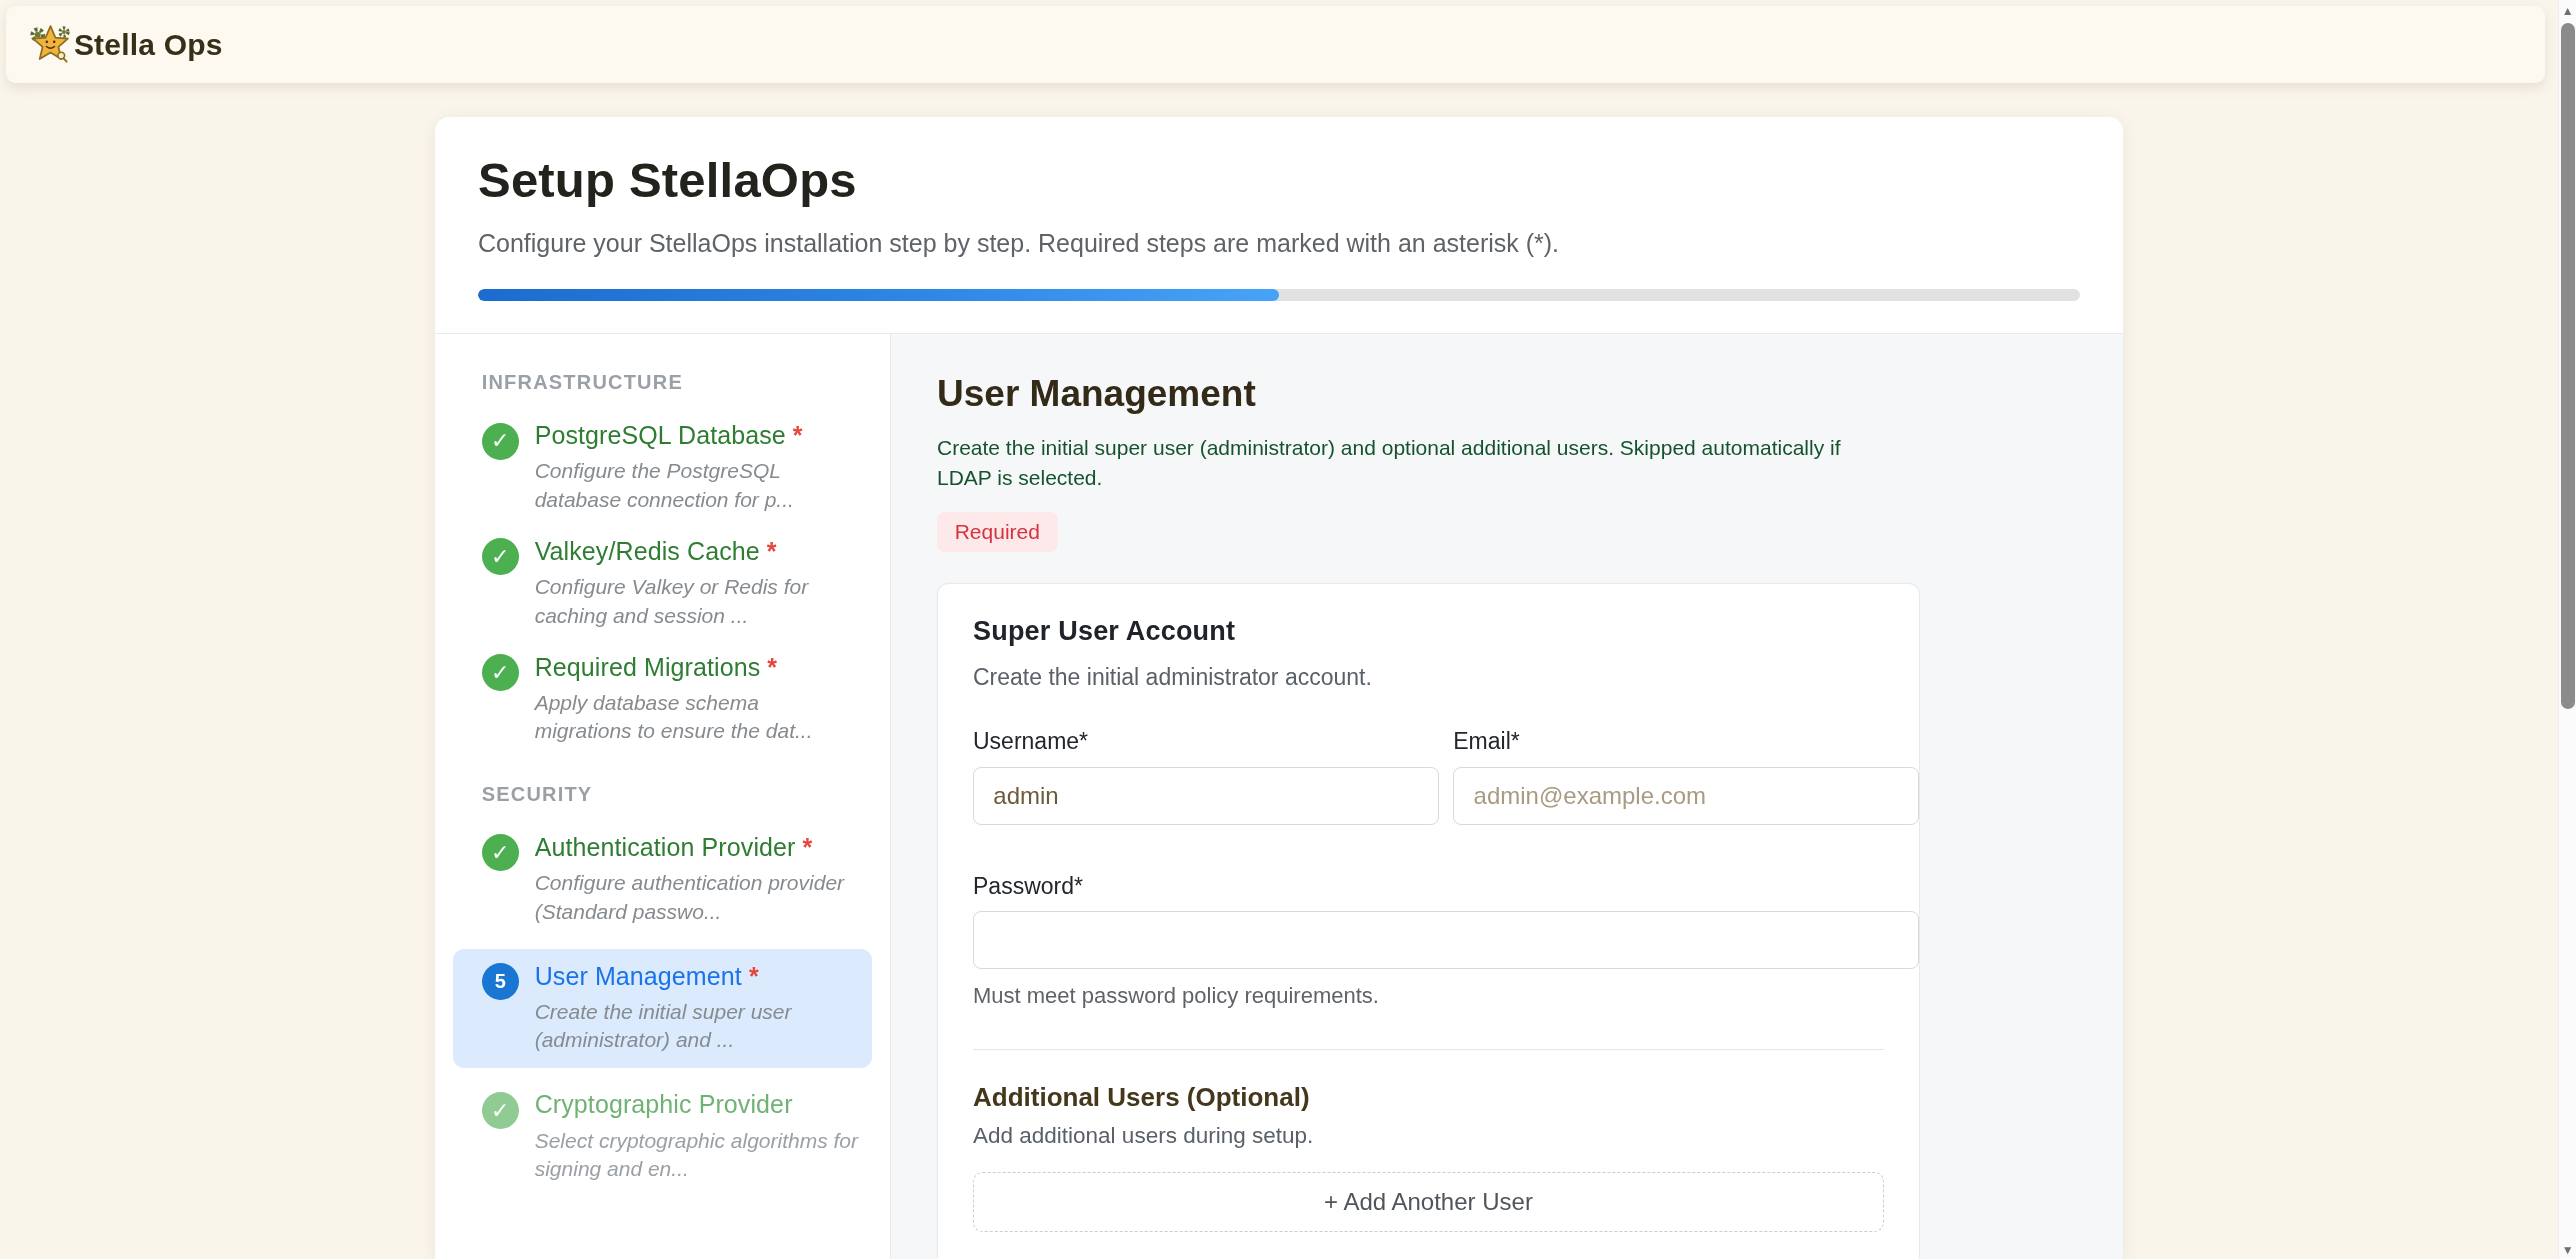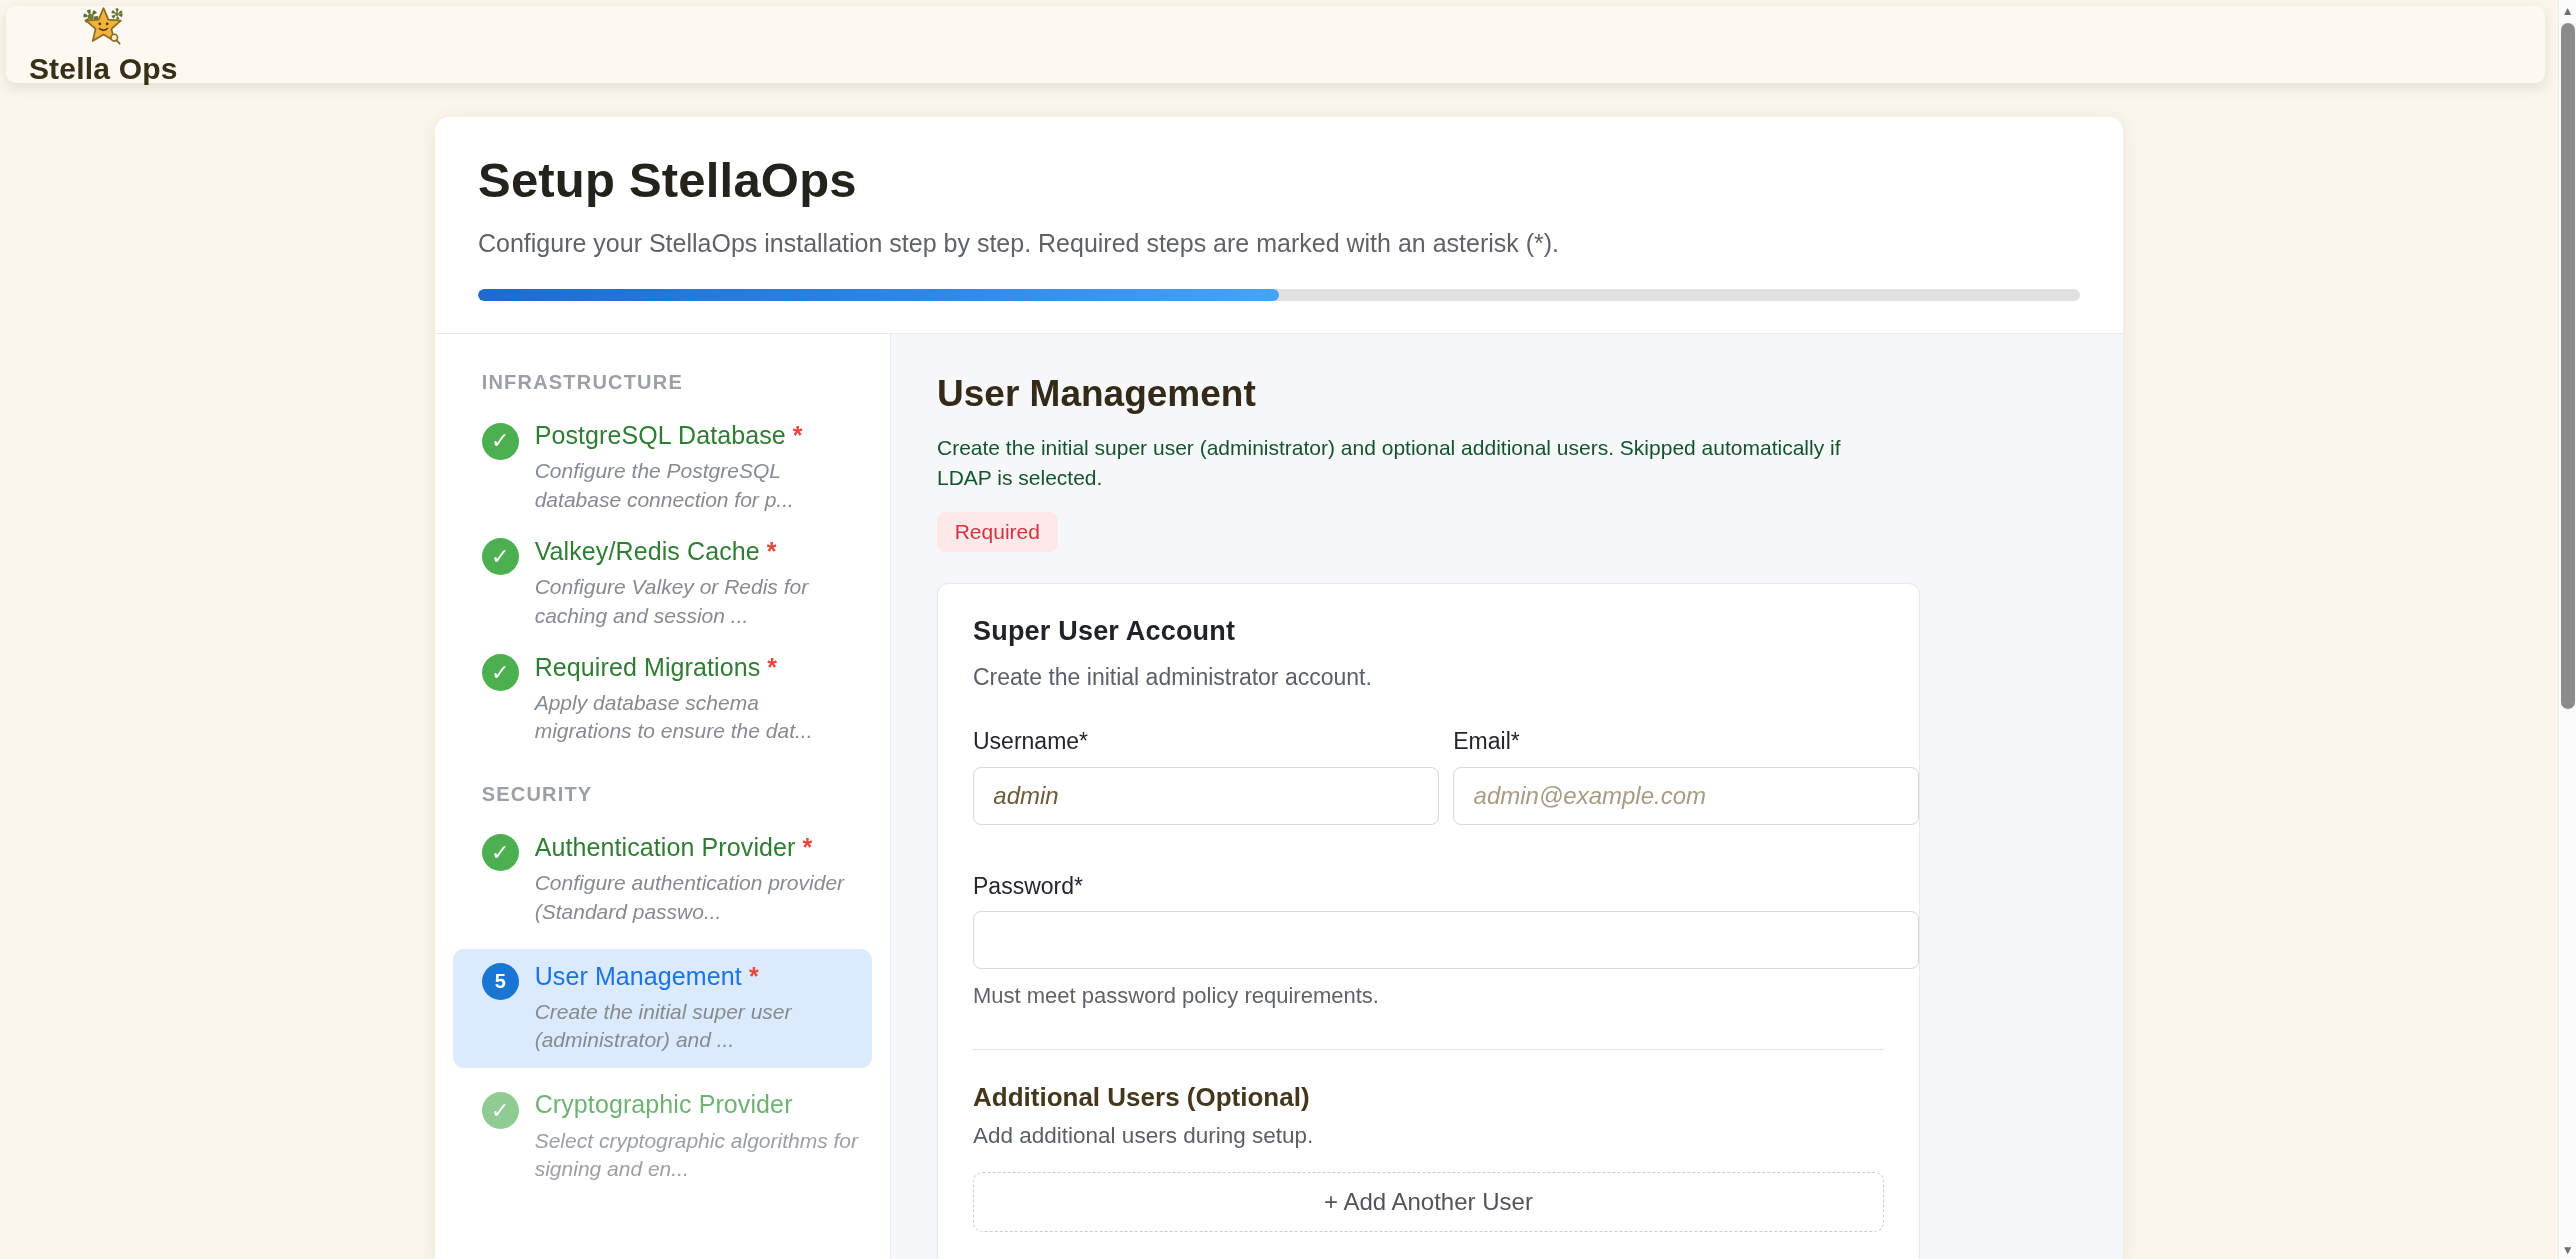--- a/index.html
+++ b/index.html
@@ -4,21 +4,21 @@
 <style>
   * { margin:0; padding:0; box-sizing:border-box; }
   html,body { width:2576px; height:1259px; overflow:hidden;
     font-family:"Liberation Sans","DejaVu Sans",sans-serif; background:#ffffff; }
   .page-bg { position:absolute; left:0; top:0; right:18.5px; bottom:0; background:#FAF5EB; }
 
   
   .appbar { position:absolute; left:6.4px; top:6.4px; right:31px; height:77px;
     background:#FDF9F0; border-radius:9.7px; box-shadow:0 4.8px 11.3px rgba(90,80,40,.12);
     display:flex; align-items:center; padding:0 22.5px; z-index:5; }
-  .brand { display:flex; align-items:center; gap:2px;flex-direction:column; }
+  .brand { display:flex; align-items:center; gap:2px; }
   .brand-name { font-size:30px; font-weight:700; color:#363019; letter-spacing:0.2px; }
 
   
   .shell { position:absolute; left:435px; top:117px; width:1688px; bottom:0;
     background:#ffffff; border-radius:14.5px 14.5px 0 0; box-shadow:0 3.2px 14.5px rgba(100,90,50,.10);
     display:flex; flex-direction:column; overflow:hidden; }
   .hero { padding:35px 43px 32px 43px; background:#fff; border-bottom:0.8px solid #e7e9ec; }
   .hero h1 { font-size:49px; font-weight:700; color:#23221d; letter-spacing:0.2px; }
   .hero p { margin-top:21px; font-size:25px; color:#5f6368; }
   .progress-track { margin-top:31px; height:12px; background:#e1e1e1; border-radius:7.2px; overflow:hidden; }
@@ -64,21 +64,21 @@
     box-shadow:0 0.8px 2.4px rgba(0,0,0,.03); }
   .card.super { margin-top:31px; padding:32px 35px 35px 35px; }
   .card-title { font-size:27px; font-weight:700; color:#20232a; letter-spacing:0.2px; }
   .card-sub { margin-top:17.7px; font-size:23px; color:#5a6068; }
 
   .form-grid { margin-top:37px; margin-right:-35px; display:grid;
     grid-template-columns:1fr 1fr; column-gap:14.5px; }
   .field-label { font-size:23px; font-weight:500; color:#23262d; margin-bottom:11.3px; }
   .text-input { width:100%; height:58px; border:1.2px solid #d6d9de; border-radius:8px;
     background:#fff; padding:0 19.3px; font-size:24px;
-    font-family:"Liberation Sans","DejaVu Sans",sans-serif; color:#6b5b3a; outline:none;font-style:italic; }
+    font-family:"Liberation Sans","DejaVu Sans",sans-serif; color:#6b5b3a; outline:none; }
   .text-input::placeholder { color:#a89b82; opacity:1; }
   .pw-block { margin-top:48px; margin-right:-35px; }
   .pw-block .text-input { color:#23262d; }
   .hint { margin-top:14.5px; font-size:22px; color:#5f6368; }
   .hr { margin-top:40px; border-top:0.8px solid #e4e6e9; }
   .add-title { margin-top:32px; font-size:26px; font-weight:700; color:#44371b; }
   .add-sub { margin-top:9.7px; font-size:22.5px; color:#5a6068; }
   .add-btn { margin-top:22.5px; width:100%; height:60px; background:transparent;
     border:1.6px dashed #c9cdd2; border-radius:9.7px; font-size:24px; color:#50555c;
     font-family:"Liberation Sans","DejaVu Sans",sans-serif; cursor:pointer; }

